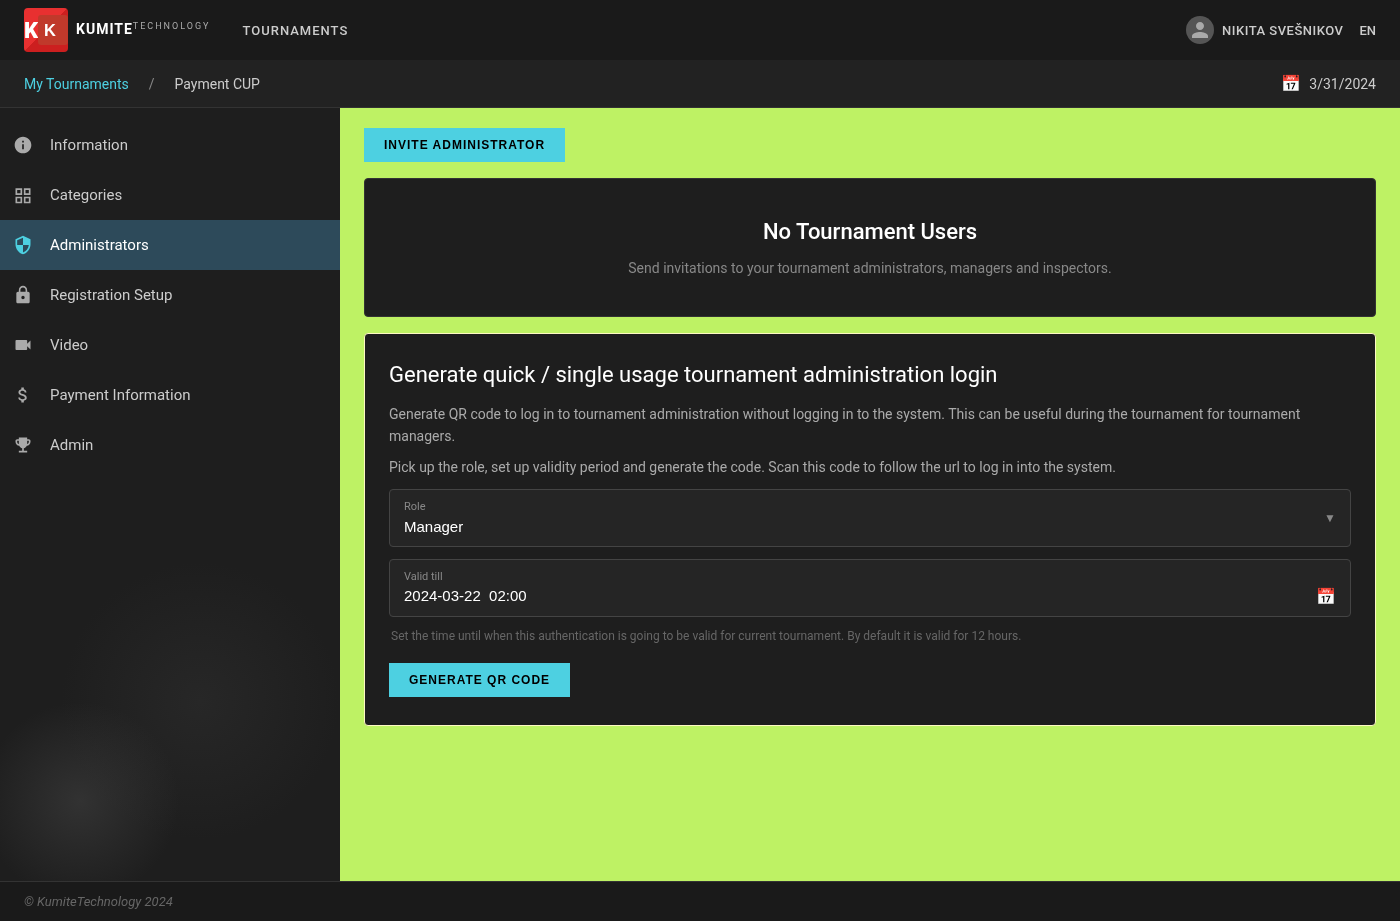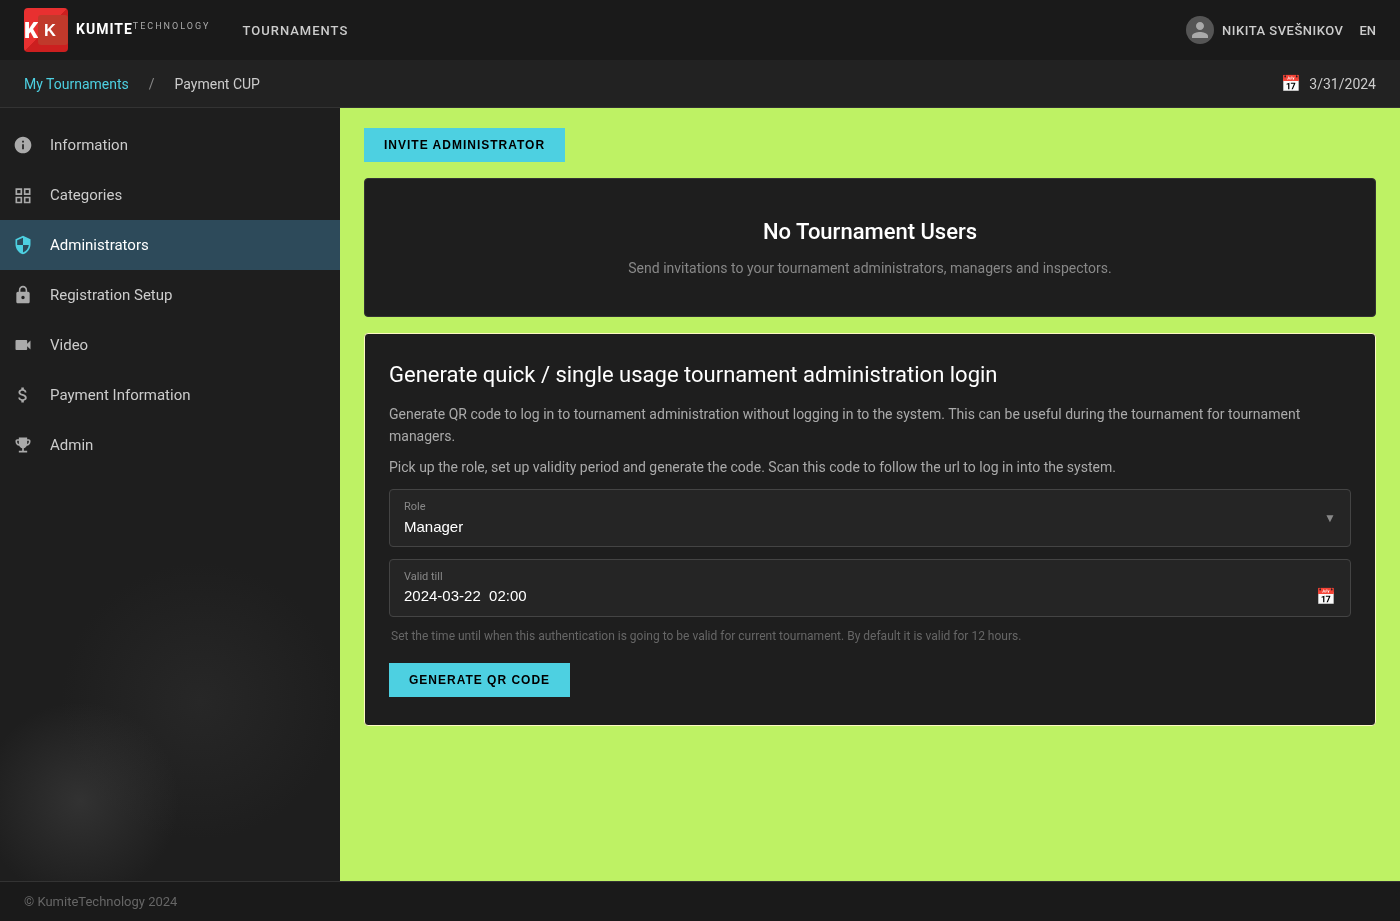--- a/index.html
+++ b/index.html
@@ -360,20 +360,21 @@
       height: 40px;
       background-color: #1a1a1a;
       display: flex;
       align-items: center;
       padding: 0 24px;
       border-top: 1px solid #333;
     }
     .footer-text {
       font-size: 13px;
       color: #666;
+      font-style: italic;
     }
 
     
     .bg-circle {
       position: absolute;
       bottom: 40px;
       left: 60px;
       width: 280px;
       height: 280px;
       border-radius: 50%;

